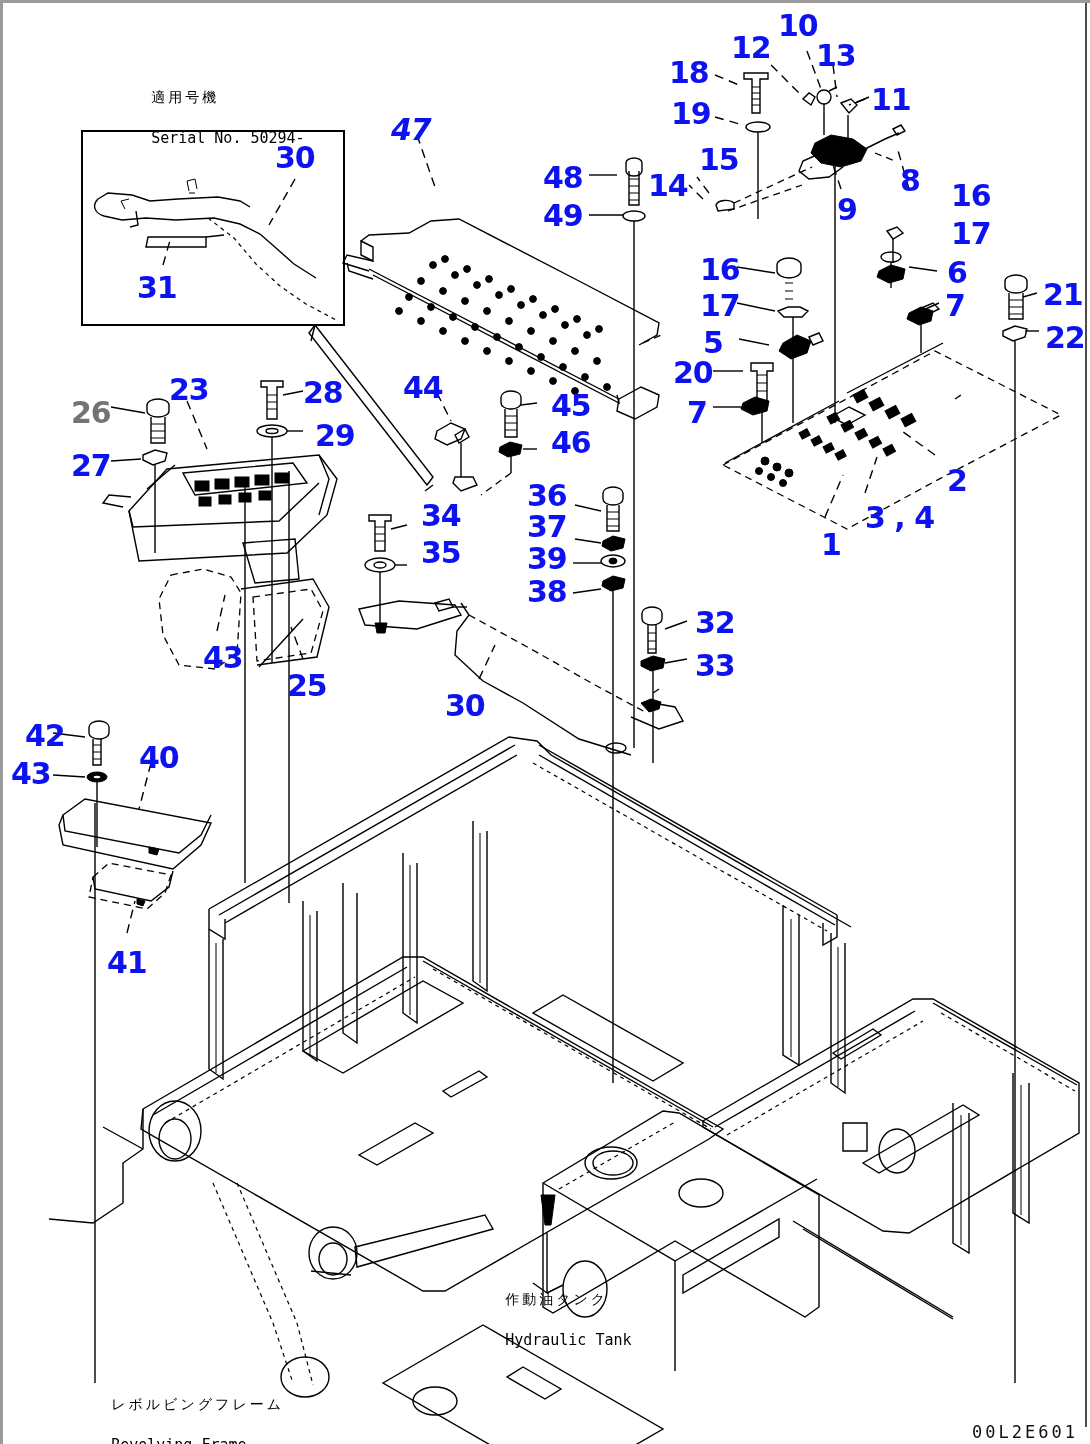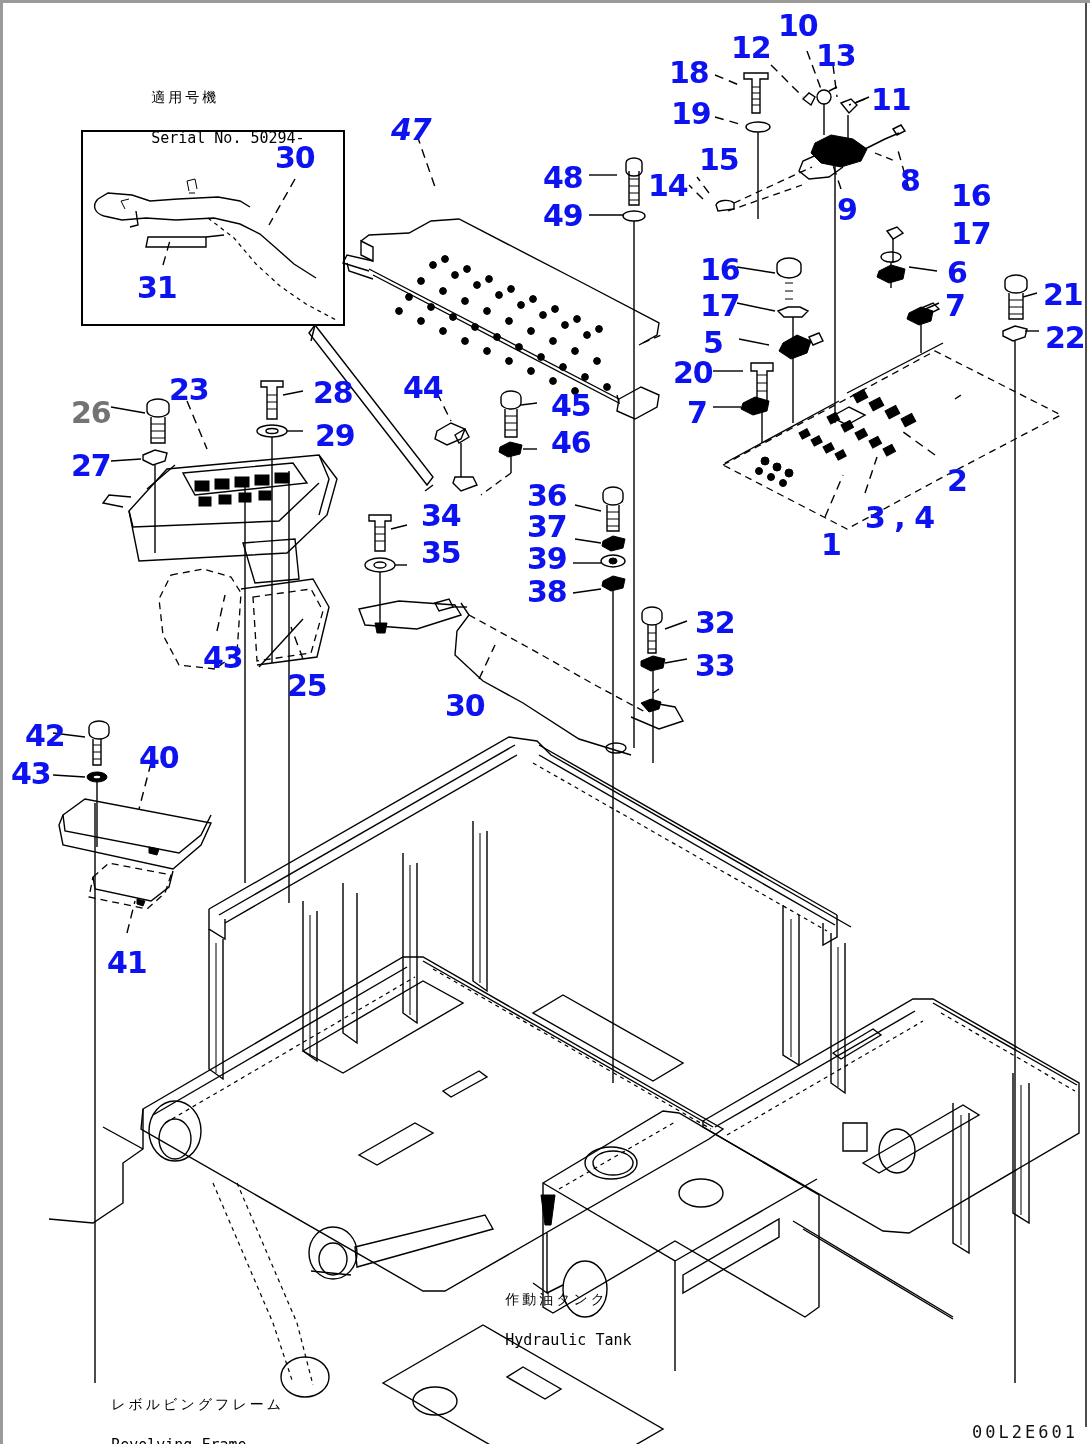--- a/index.html
+++ b/index.html
@@ -543,21 +543,21 @@
       <div class="callout" style="left: 684px; top: 395px; color: rgb(13, 18, 240);">7</div>
       <div class="callout" style="left: 388px; top: 112px; color: rgb(13, 18, 240); font-style: italic;">47</div>
       <div class="callout" style="left: 540px; top: 160px; color: rgb(13, 18, 240);">48</div>
       <div class="callout" style="left: 540px; top: 198px; color: rgb(13, 18, 240);">49</div>
       <div class="callout" style="left: 944px; top: 463px; color: rgb(13, 18, 240);">2</div>
       <div class="callout" style="left: 862px; top: 500px; color: rgb(13, 18, 240);">3 , 4</div>
       <div class="callout" style="left: 818px; top: 527px; color: rgb(13, 18, 240);">1</div>
       <div class="callout" style="left: 68px; top: 395px; color: #737373;">26</div>
       <div class="callout" style="left: 166px; top: 372px; color: rgb(13, 18, 240);">23</div>
       <div class="callout" style="left: 68px; top: 448px; color: rgb(13, 18, 240);">27</div>
-      <div class="callout" style="left: 310px; top: 375px; color: rgb(13, 18, 240);">28</div>
+      <div class="callout" style="left: 300px; top: 375px; color: rgb(13, 18, 240);">28</div>
       <div class="callout" style="left: 312px; top: 418px; color: rgb(13, 18, 240);">29</div>
       <div class="callout" style="left: 400px; top: 370px; color: rgb(13, 18, 240);">44</div>
       <div class="callout" style="left: 548px; top: 388px; color: rgb(13, 18, 240);">45</div>
       <div class="callout" style="left: 548px; top: 425px; color: rgb(13, 18, 240);">46</div>
       <div class="callout" style="left: 418px; top: 498px; color: rgb(13, 18, 240);">34</div>
       <div class="callout" style="left: 418px; top: 535px; color: rgb(13, 18, 240);">35</div>
       <div class="callout" style="left: 524px; top: 478px; color: rgb(13, 18, 240);">36</div>
       <div class="callout" style="left: 524px; top: 509px; color: rgb(13, 18, 240);">37</div>
       <div class="callout" style="left: 524px; top: 541px; color: rgb(13, 18, 240);">39</div>
       <div class="callout" style="left: 524px; top: 574px; color: rgb(13, 18, 240);">38</div>

